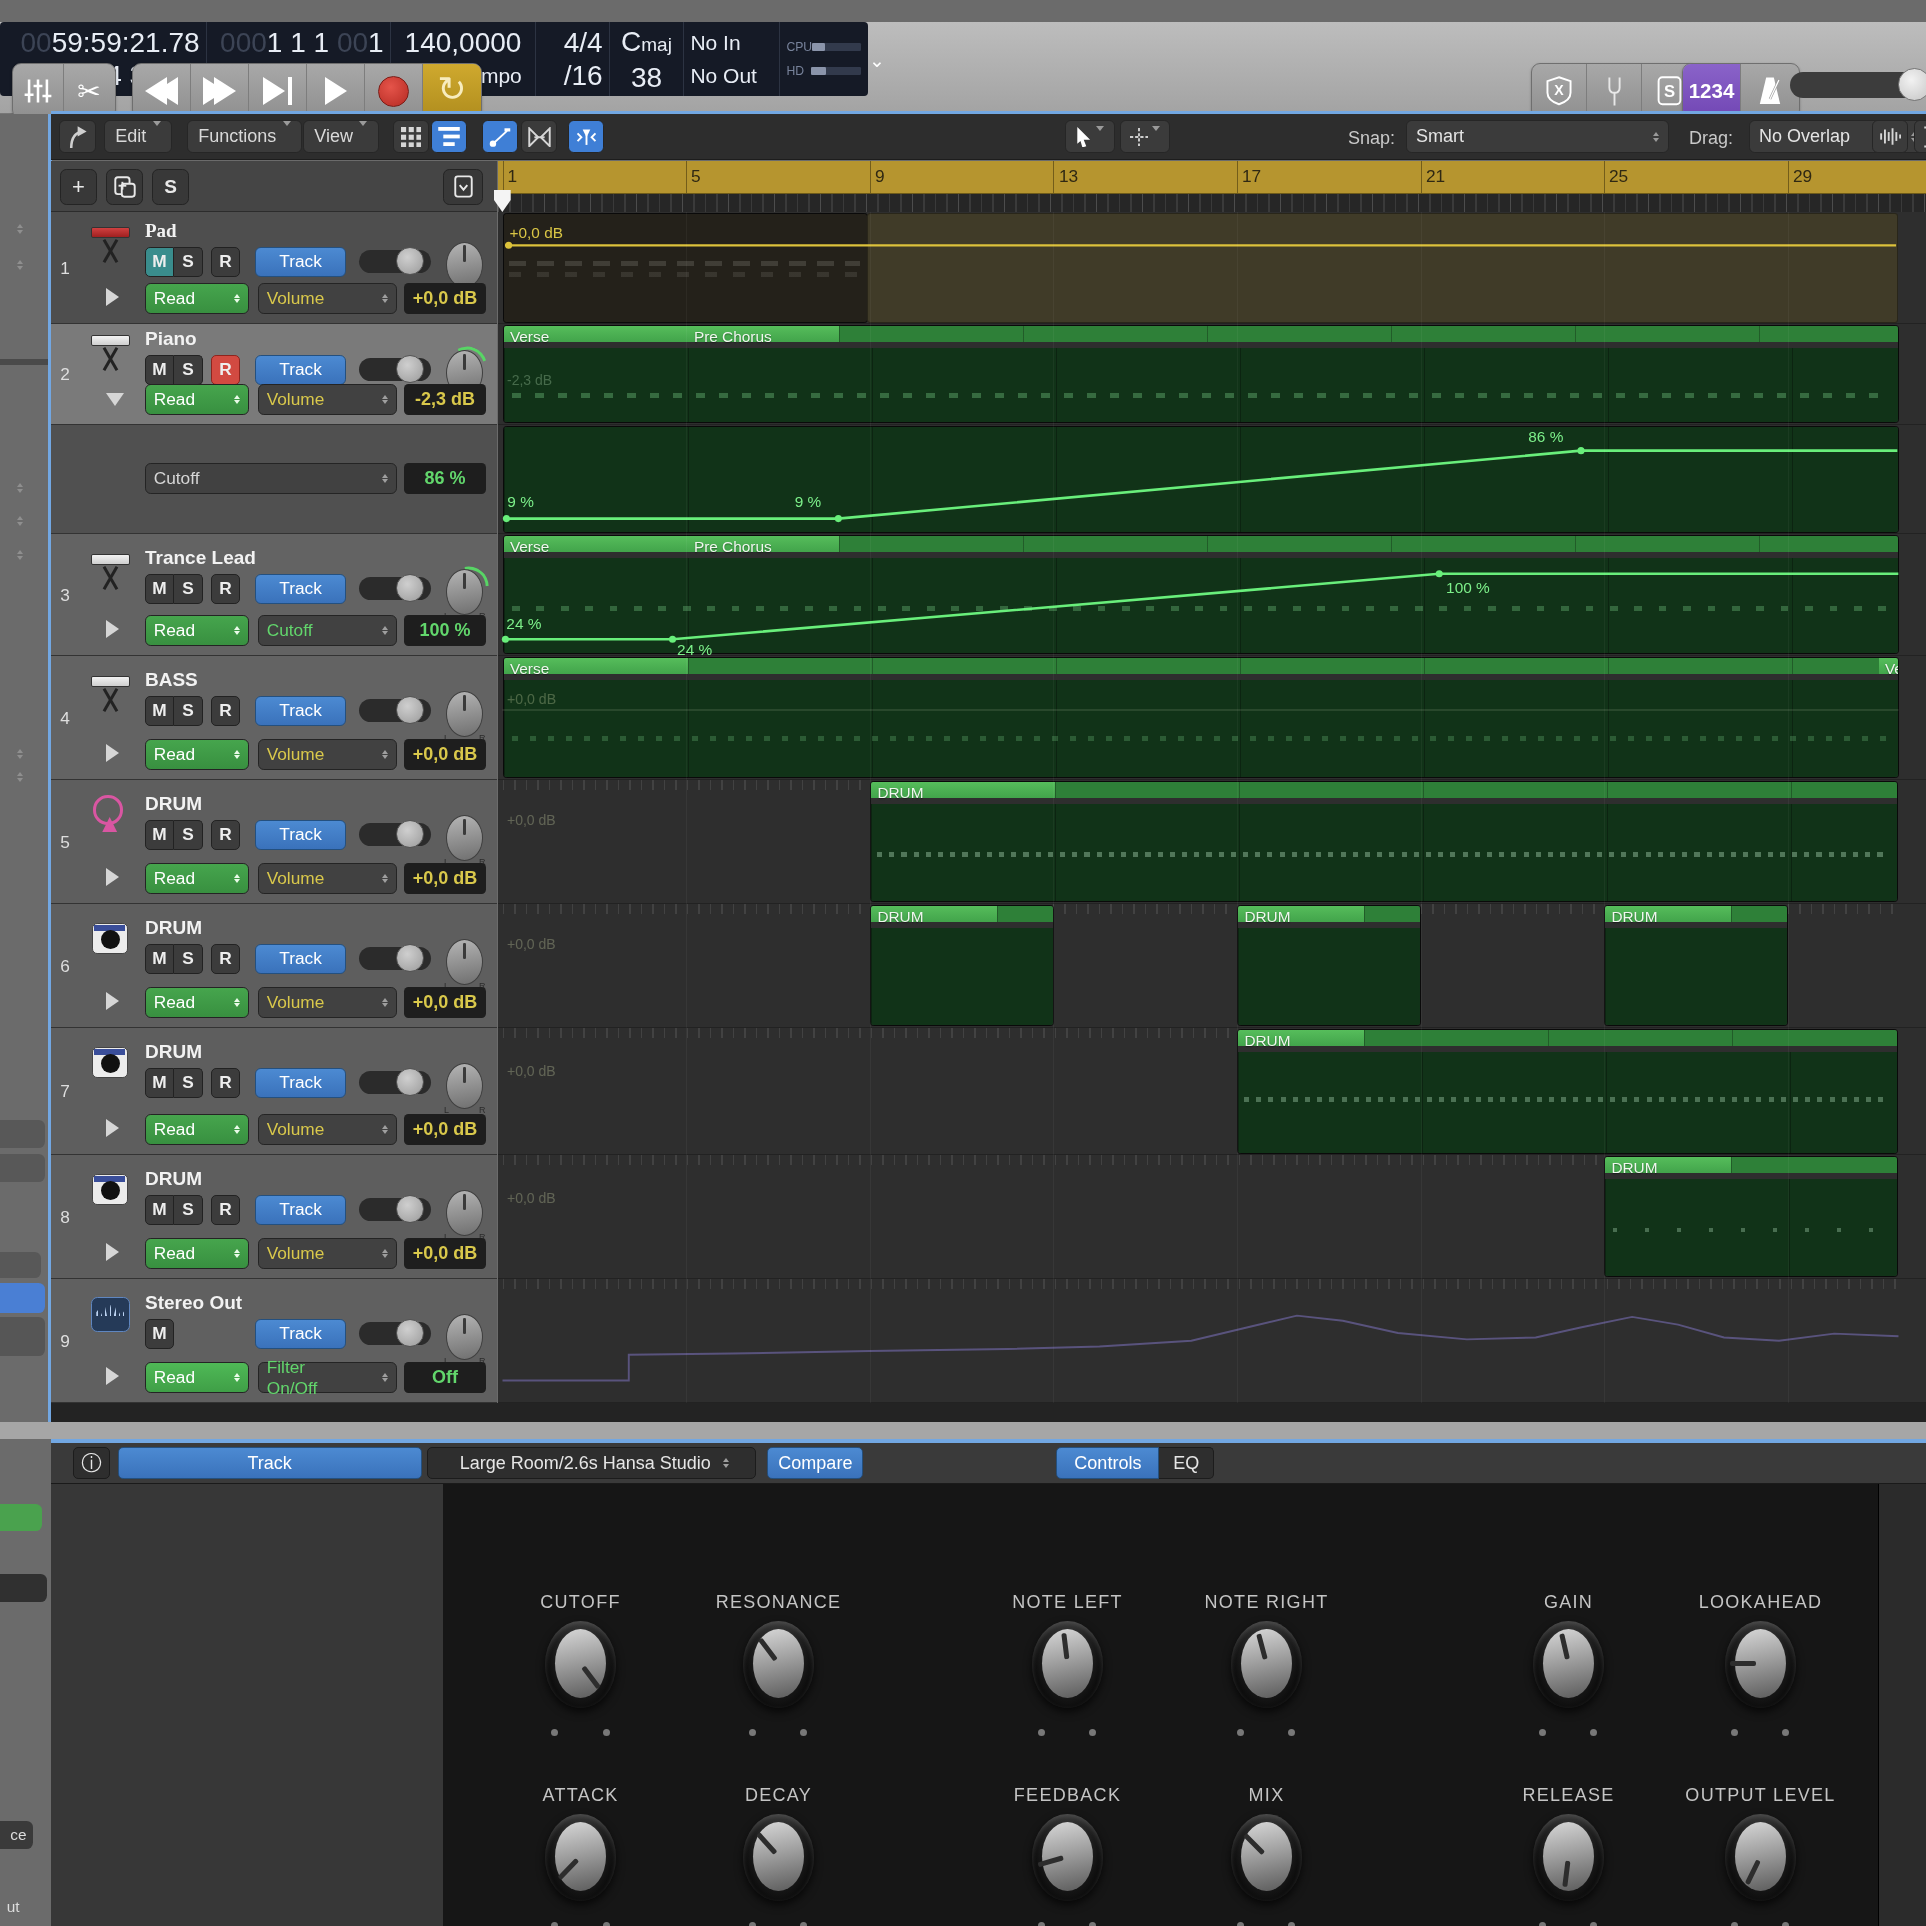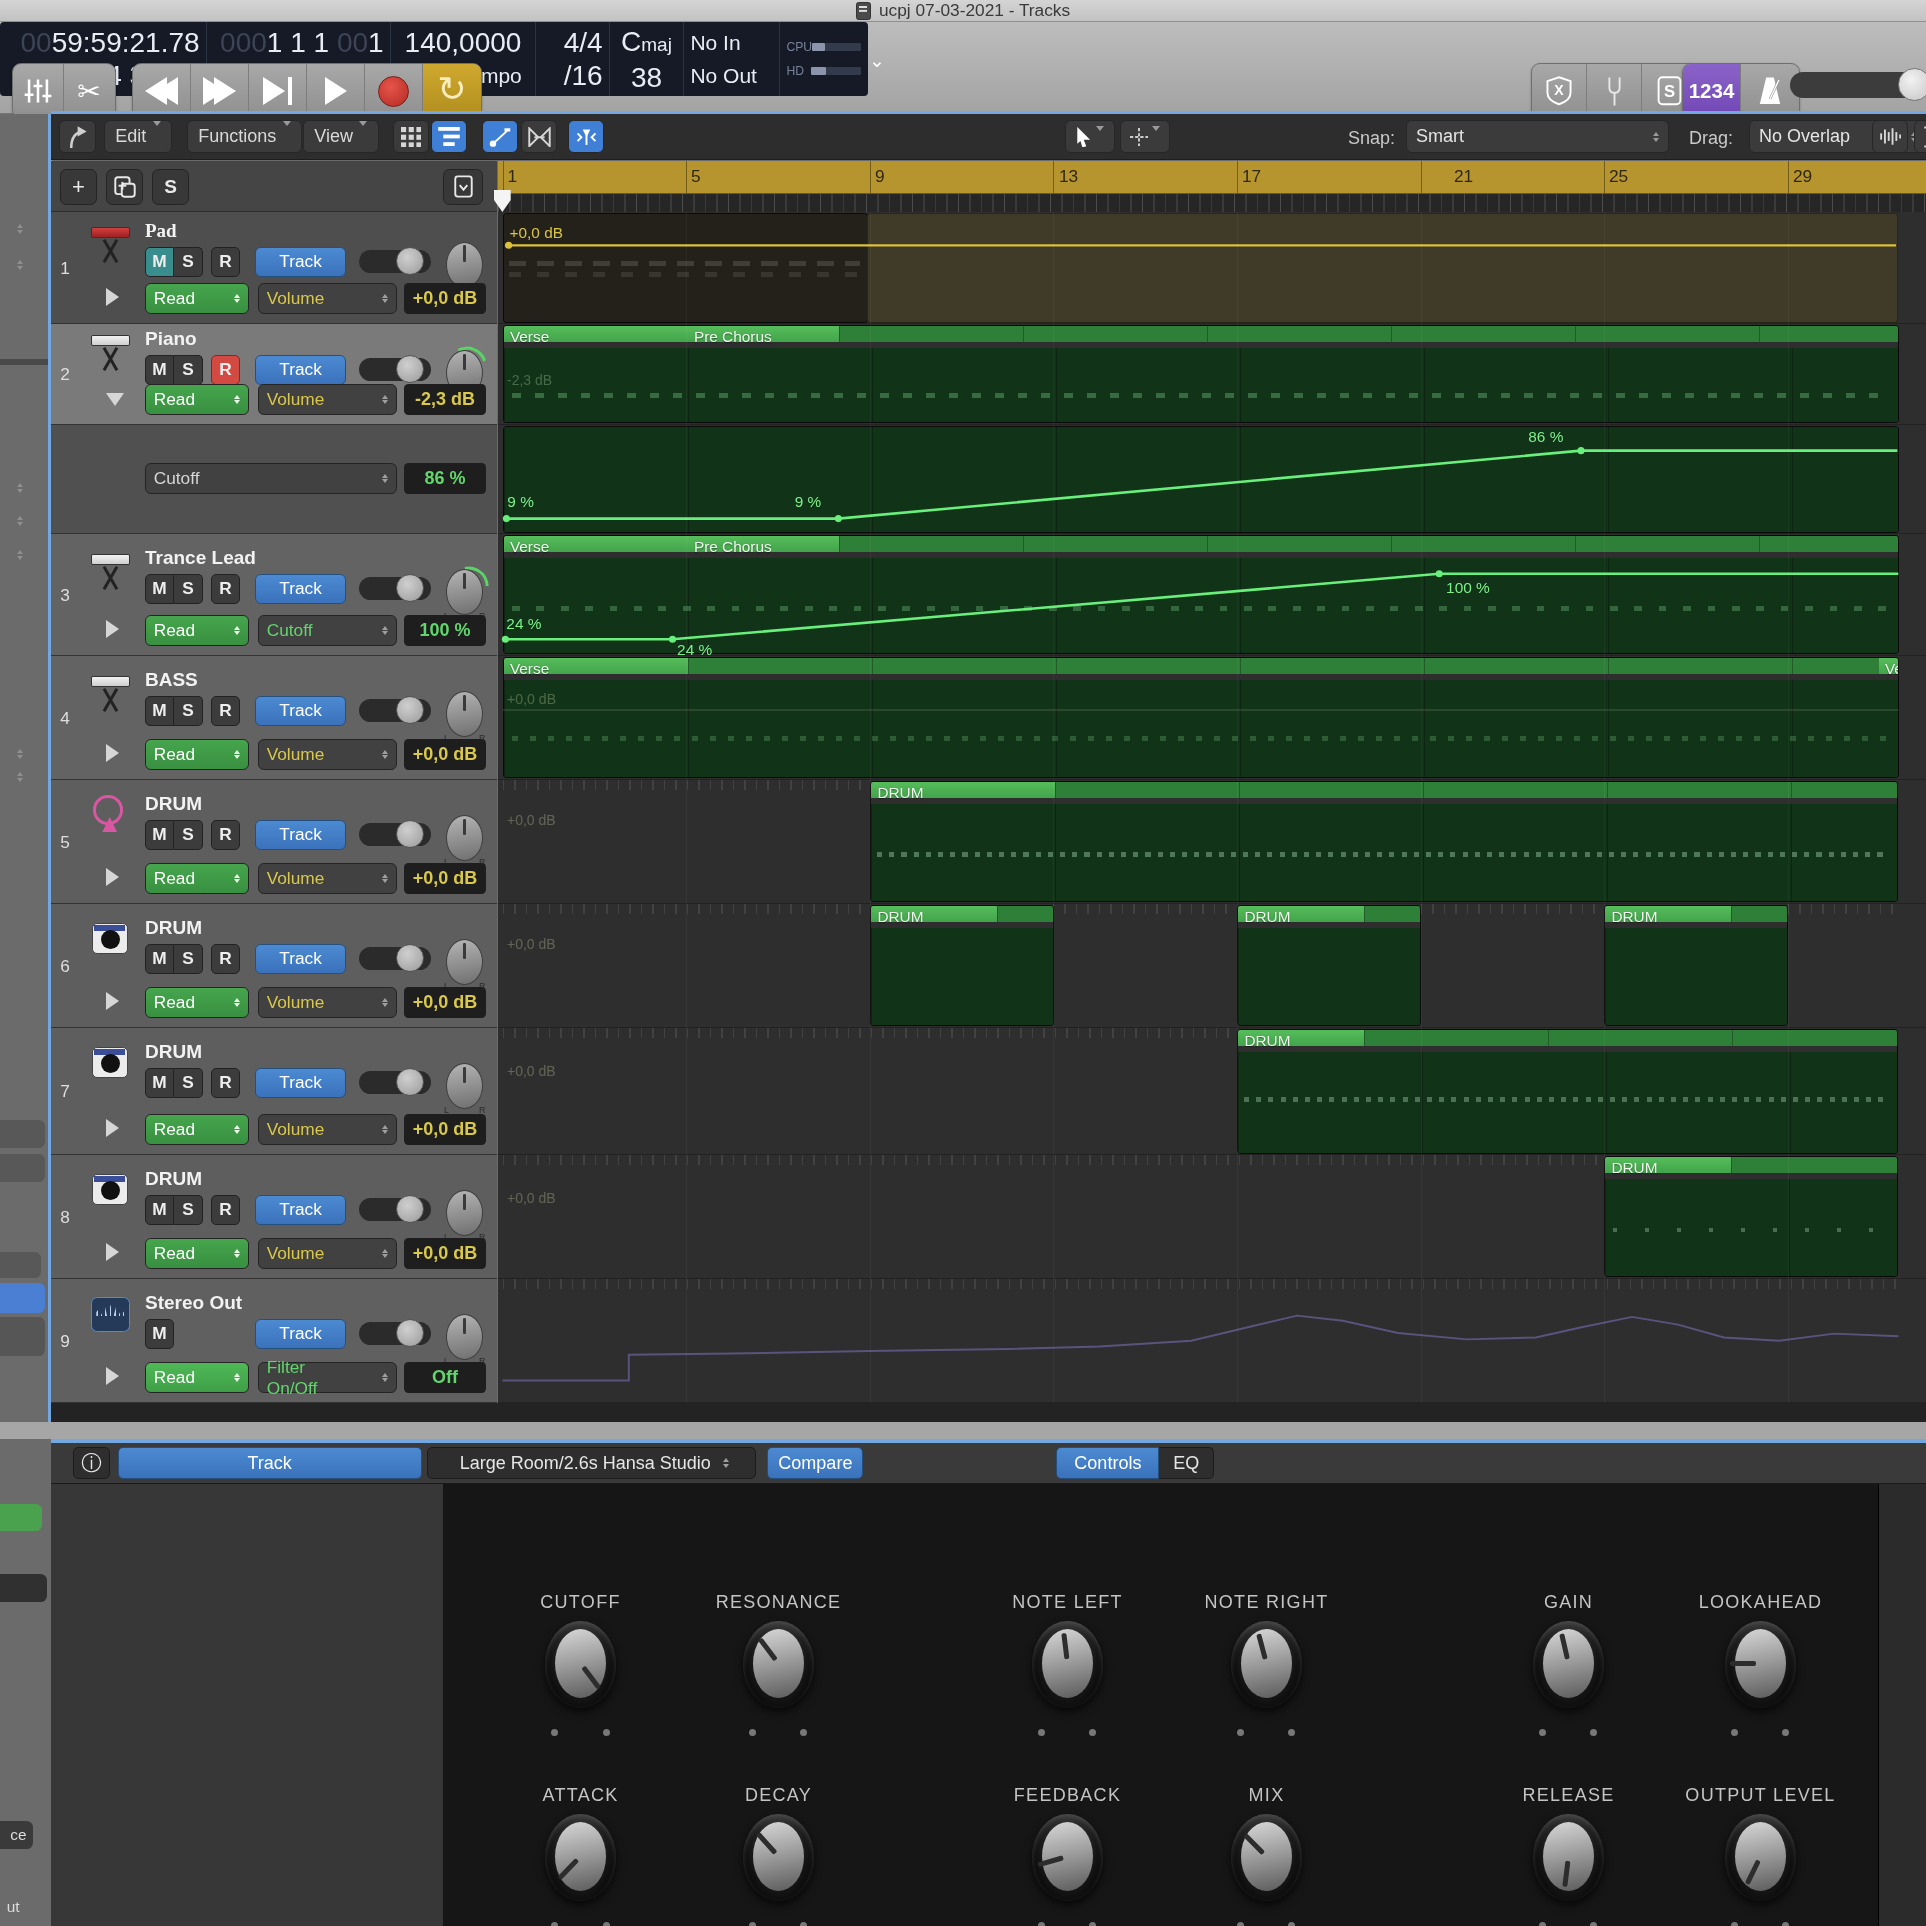--- a/index.html
+++ b/index.html
@@ -147,24 +147,20 @@
   
   #lstrip{left:0;top:114px;width:48px;height:1656px;background:#6b6b6b;}
   .lud{position:absolute;left:16.7px;color:#8f8f8f;}
   .pill{position:absolute;left:-9px;border-radius:6.4px;color:#ddd;font-size:15.4px;display:flex;align-items:center;justify-content:flex-end;padding-right:6.4px;}
 </style>
 </head>
 <body>
 
 <div id="app">
 
-  <div id="titlebar" class="abs">
-    <span class="doc-ico"></span>
-    <span>ucpj 07-03-2021 - Tracks</span>
-  </div>
 
   <div id="transport" class="abs">
     <div class="tbgroup" style="left:11.6px;">
       <div class="tbtn" style="width:51px;">
         <svg width="28" height="28" viewBox="0 0 44 44">
             <g stroke="#fff" stroke-width="4">
               <line x1="8" y1="4" x2="8" y2="40"></line>
               <line x1="22" y1="4" x2="22" y2="40"></line>
               <line x1="36" y1="4" x2="36" y2="40"></line>
               <line x1="1" y1="28" x2="15" y2="28"></line>
@@ -460,21 +456,21 @@
       <div class="rnum" style="left: 9.6px;">1</div>
       <div class="rsep" style="left: 188px;"></div>
       <div class="rnum" style="left: 193px;">5</div>
       <div class="rsep" style="left: 372px;"></div>
       <div class="rnum" style="left: 377px;">9</div>
       <div class="rsep" style="left: 555px;"></div>
       <div class="rnum" style="left: 561px;">13</div>
       <div class="rsep" style="left: 739px;"></div>
       <div class="rnum" style="left: 744px;">17</div>
       <div class="rsep" style="left: 923px;"></div>
-      <div class="rnum" style="left: 928px; margin-left: 28px;">21</div>
+      <div class="rnum" style="left: 928px;">21</div>
       <div class="rsep" style="left: 1106px;"></div>
       <div class="rnum" style="left: 1111px;">25</div>
       <div class="rsep" style="left: 1290px;"></div>
       <div class="rnum" style="left: 1295px;">29</div>
     </div>
   <div id="rticks" class="abs"></div>
   <div id="playhead" class="abs"></div>
 
   <div id="trackpanel" class="abs">
       <div class="trow" style="top: 0px; height: 112px; background: rgb(78, 78, 78);">

